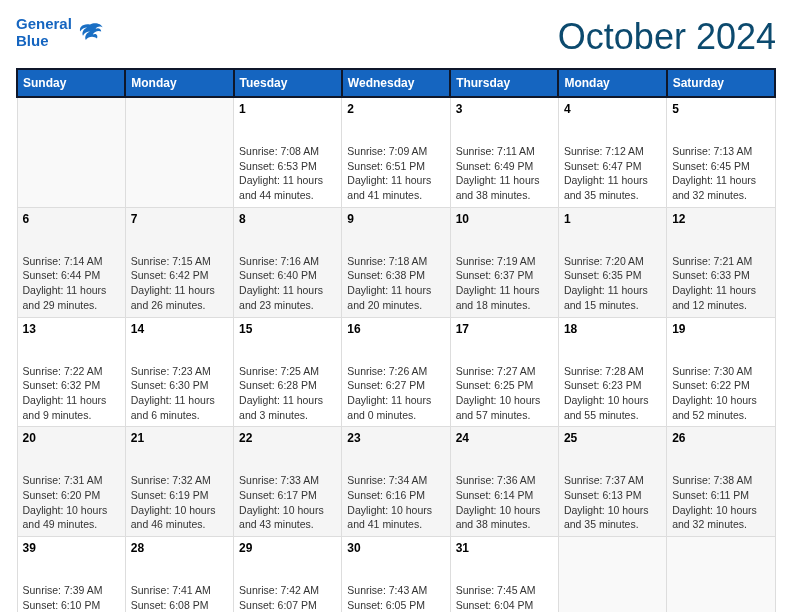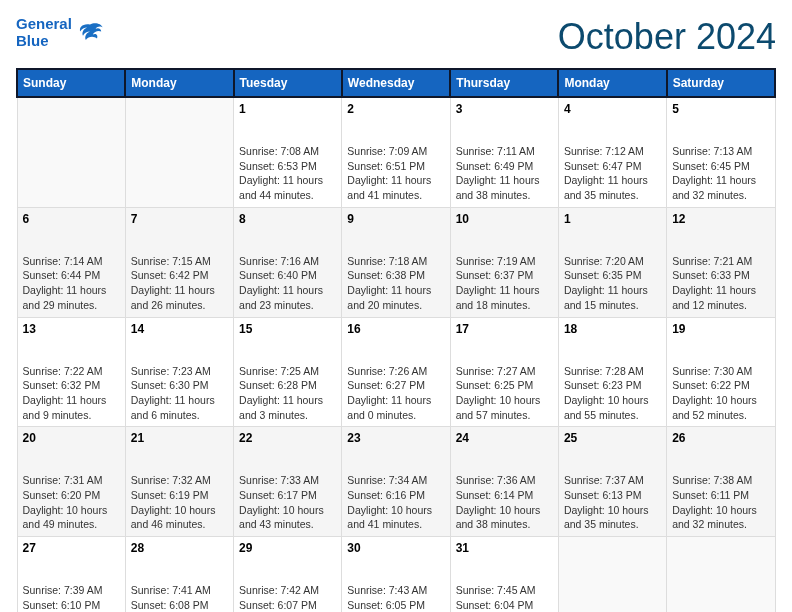--- a/index.html
+++ b/index.html
@@ -230,21 +230,21 @@
           <span class="day-num">25</span>
           <div class="day-info">Sunrise: 7:37 AM<br>Sunset: 6:13 PM<br>Daylight: 10 hours and 35 minutes.</div>
         </td>
         <td>
           <span class="day-num">26</span>
           <div class="day-info">Sunrise: 7:38 AM<br>Sunset: 6:11 PM<br>Daylight: 10 hours and 32 minutes.</div>
         </td>
       </tr>
       <tr>
         <td>
-          <span class="day-num">27</span>
+          <span class="day-num">39</span>
           <div class="day-info">Sunrise: 7:39 AM<br>Sunset: 6:10 PM<br>Daylight: 10 hours and 30 minutes.</div>
         </td>
         <td>
           <span class="day-num">28</span>
           <div class="day-info">Sunrise: 7:41 AM<br>Sunset: 6:08 PM<br>Daylight: 10 hours and 27 minutes.</div>
         </td>
         <td>
           <span class="day-num">29</span>
           <div class="day-info">Sunrise: 7:42 AM<br>Sunset: 6:07 PM<br>Daylight: 10 hours and 24 minutes.</div>
         </td>

